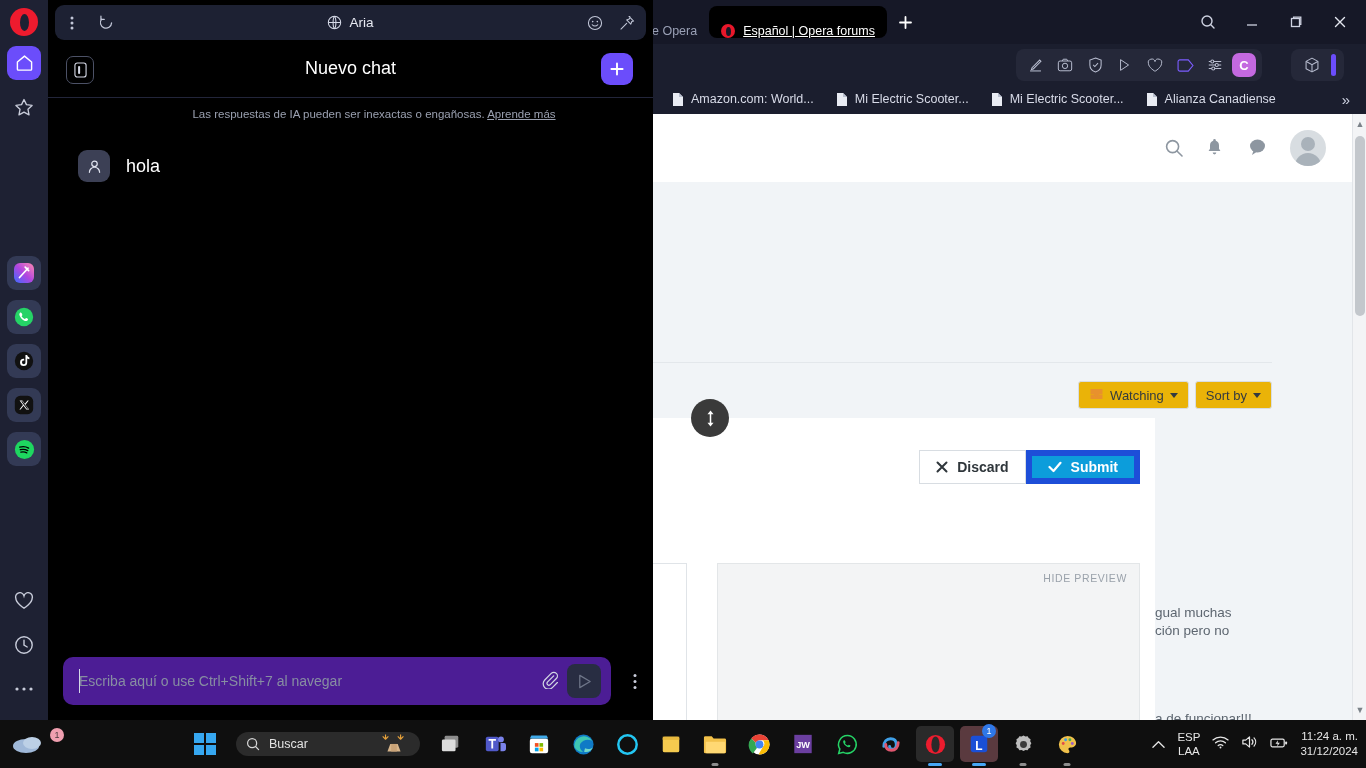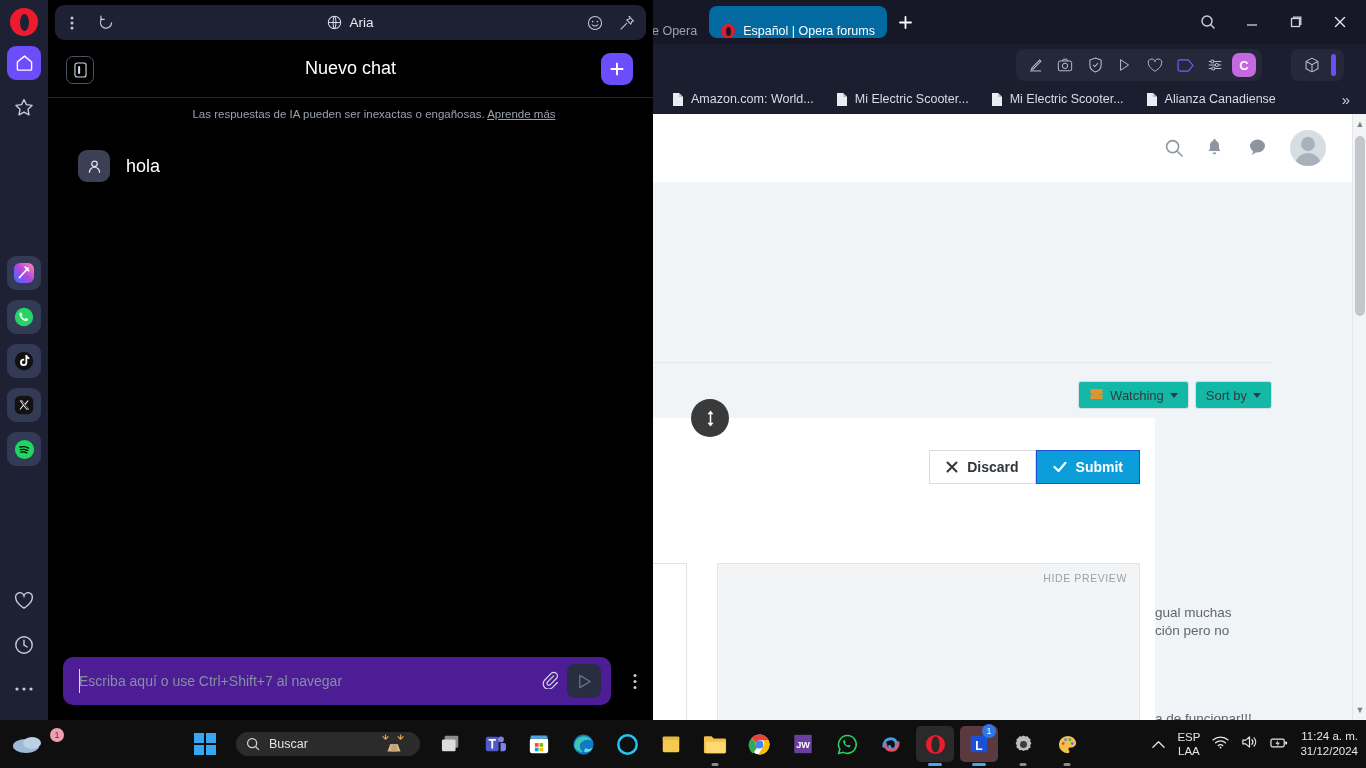--- a/index.html
+++ b/index.html
@@ -20,21 +20,21 @@
     position: absolute; left: 0; top: 0; width: 1366px; height: 44px;
     background: #161827;
     display: flex; align-items: center;
   }
   .tab {
     display: flex; align-items: flex-end; gap: 8px;
     height: 32px; border-radius: 8px; padding: 0 12px;
     color: #d4d7e3; font-size: 12.5px; white-space: nowrap;
   }
   .tab.inactive { color: #9aa0b5; }
-  .tab.active { background: #0369a1; color: #ffffff; }
+  .tab.active { background: #000000; color: #ffffff; text-decoration: underline; }
   .tab-fav {
     width: 14px; height: 14px; border-radius: 50%;
     background: #e8172a;
     display: inline-flex; align-items: center; justify-content: center;
     flex: 0 0 auto;
   }
   .tab-fav::after {
     content: ""; width: 5px; height: 9px; border-radius: 50%;
     background: #161827;
   }
@@ -124,21 +124,21 @@
 
   .section-div {
     position: absolute; left: 0; top: 248px; width: 1272px;
     border-top: 1px solid #e3e7eb;
   }
   .ctrl-row {
     position: absolute; right: 80px; top: 267px;
     display: flex; align-items: center; gap: 6px;
   }
   .btn-out {
-    border: 1px solid #d8dde2; background: #14b8a6; color: #333a40;
+    border: 1px solid #d8dde2; background: #eab308; color: #333a40;
     font-size: 13px; height: 28px; padding: 0 10px; border-radius: 3px;
     display: inline-flex; align-items: center; gap: 6px;
   }
   .caret { width:0;height:0;border-left:4px solid transparent;border-right:4px solid transparent;border-top:5px solid #333a40; }
   .inbox-ic { color: #e8912d; }
 
   
   .ud-btn {
     position: absolute; left: 691px; top: 285px;
     width: 38px; height: 38px; border-radius: 50%; background: #3a3a3a;
@@ -154,21 +154,21 @@
   .cmp-actions {
     position: absolute; right: 15px; top: 32px;
     display: flex; align-items: stretch;
   }
   .btn-discard {
     border: 1px solid #d8dde2; background: #fff; color: #2f363b;
     font-size: 14px; font-weight: bold; height: 34px; padding: 0 16px;
     display: inline-flex; align-items: center; gap: 9px;
   }
   .btn-submit {
-    background: #0c9ddb; color: #fff; border: 1px solid #1d4ed8;
+    background: #0c9ddb; color: #fff; border: 6px solid #1d4ed8;
     font-size: 14px; font-weight: bold; height: 34px; padding: 0 16px;
     display: inline-flex; align-items: center; gap: 9px;
   }
   .cmp-tools {
     position: absolute; left: 12px; top: 78px;
     display: flex; align-items: center; gap: 32px;
     color: #58606a;
   }
   .editor-box {
     position: absolute; left: 0px; top: 145px; width: 687px; height: 226px;

